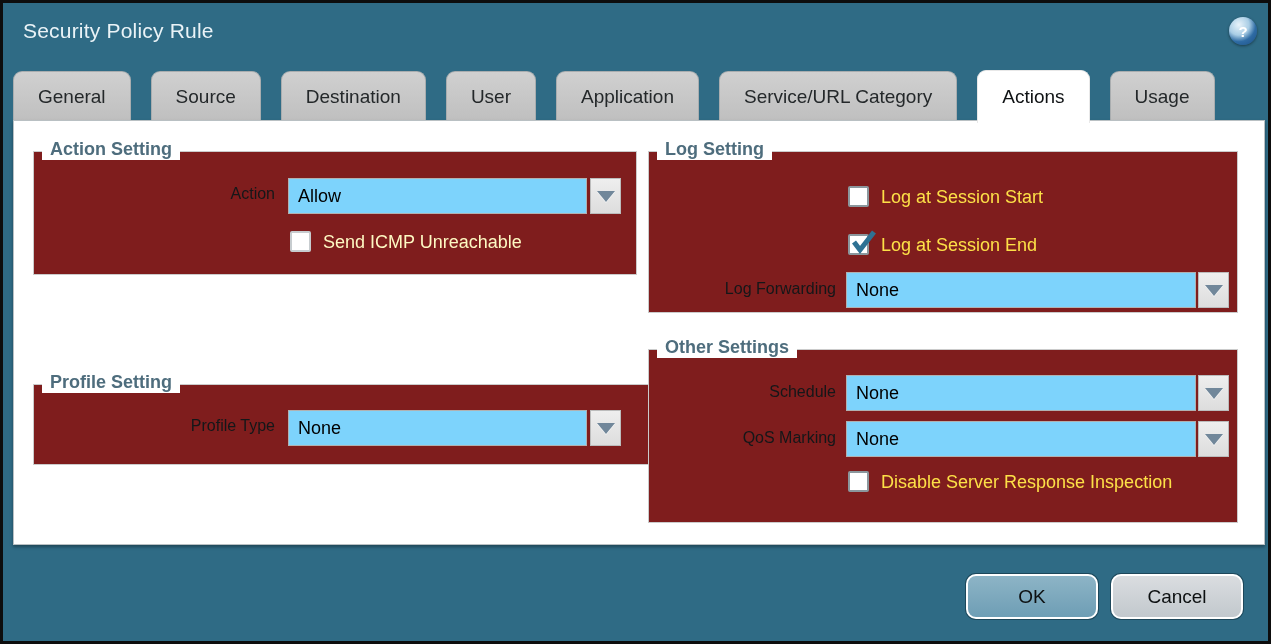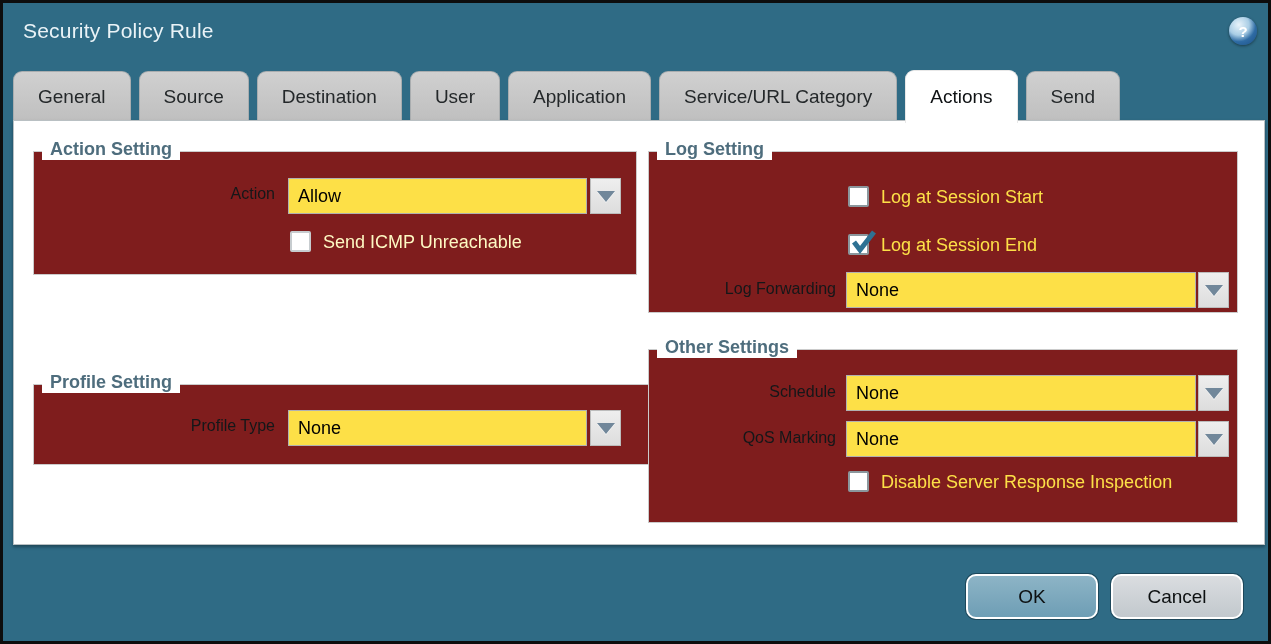--- a/index.html
+++ b/index.html
@@ -12,21 +12,21 @@
     position:absolute;left:20px;top:16px;font-size:21px;color:#eaf3f7;letter-spacing:.2px;
   }
   .help{
     position:absolute;left:1226px;top:14px;width:28px;height:28px;border-radius:50%;
     background:radial-gradient(circle at 35% 28%, #e8f3fa, #a9cde5 38%, #2e6ba4 62%, #1c4e85);
     display:flex;align-items:center;justify-content:center;
     color:#fff;font-weight:bold;font-size:15px;box-shadow:0 1px 3px rgba(0,0,0,.45);cursor:pointer;
   }
   .tabstrip{
     position:absolute;left:10px;top:66px;height:52px;
-    display:flex;align-items:flex-end;gap:8px;
+    display:flex;align-items:flex-end;gap:20px;
   }
   .tab{
     height:50px;padding:0 24px;display:flex;align-items:center;justify-content:center;
     background:linear-gradient(#d0d0d0,#bfbfbf);
     border:1px solid #a9adaf;border-bottom:none;border-radius:9px 9px 0 0;
     font-size:19px;color:#24282a;white-space:nowrap;cursor:pointer;position:relative;
   }
   .tab.active{
     background:#fff;color:#0f1214;border-color:#e8e8e8;
     height:53px;margin-bottom:-2px;z-index:3;
@@ -35,21 +35,21 @@
     position:absolute;left:10px;top:117px;width:1252px;height:425px;
     background:#ffffff;border:1px solid #b9c0c3;box-shadow:0 2px 3px rgba(0,0,0,.35);
   }
   .fieldset{position:absolute;border:1px solid #cbcbcb;background:#7f1d1d;}
   .legend{
     position:absolute;top:-13px;left:8px;background:#fff;padding:0 8px;
     font-size:18px;font-weight:bold;color:#4e6d7d;white-space:nowrap;
   }
   .flabel{position:absolute;font-size:16px;color:#141719;text-align:right;white-space:nowrap;}
   .tfield{
-    position:absolute;height:36px;background:#fde047;border:1px solid #b1b1b1;
+    position:absolute;height:36px;background:#7dd3fc;border:1px solid #b1b1b1;
     font-size:18px;color:#000;display:flex;align-items:center;padding-left:9px;cursor:text;
   }
   .ddbtn{
     position:absolute;width:31px;height:36px;
     background:linear-gradient(#eeeeee,#dddddd);border:1px solid #bcbcbc;
     display:flex;align-items:center;justify-content:center;cursor:pointer;
   }
   .tri{
     width:0;height:0;border-left:9px solid transparent;border-right:9px solid transparent;
     border-top:11px solid #71879a;filter:drop-shadow(0 1px 0 rgba(255,255,255,.65));
@@ -98,21 +98,21 @@
     <div class="tab">
         <span>Application</span>
       </div>
     <div class="tab">
         <span>Service/URL Category</span>
       </div>
     <div class="tab active">
         <span>Actions</span>
       </div>
     <div class="tab">
-        <span>Send</span>
+        <span>Usage</span>
       </div>
   </div>
 
   <div class="panel"></div>
 
   <div class="fieldset" style="left:30px;top:148px;width:604px;height:124px;">
     <span class="legend">Action Setting</span>
   </div>
   <div class="flabel" style="left:120px;top:182px;width:152px;">Action</div>
   <div class="tfield" style="left:285px;top:175px;width:299px;">

